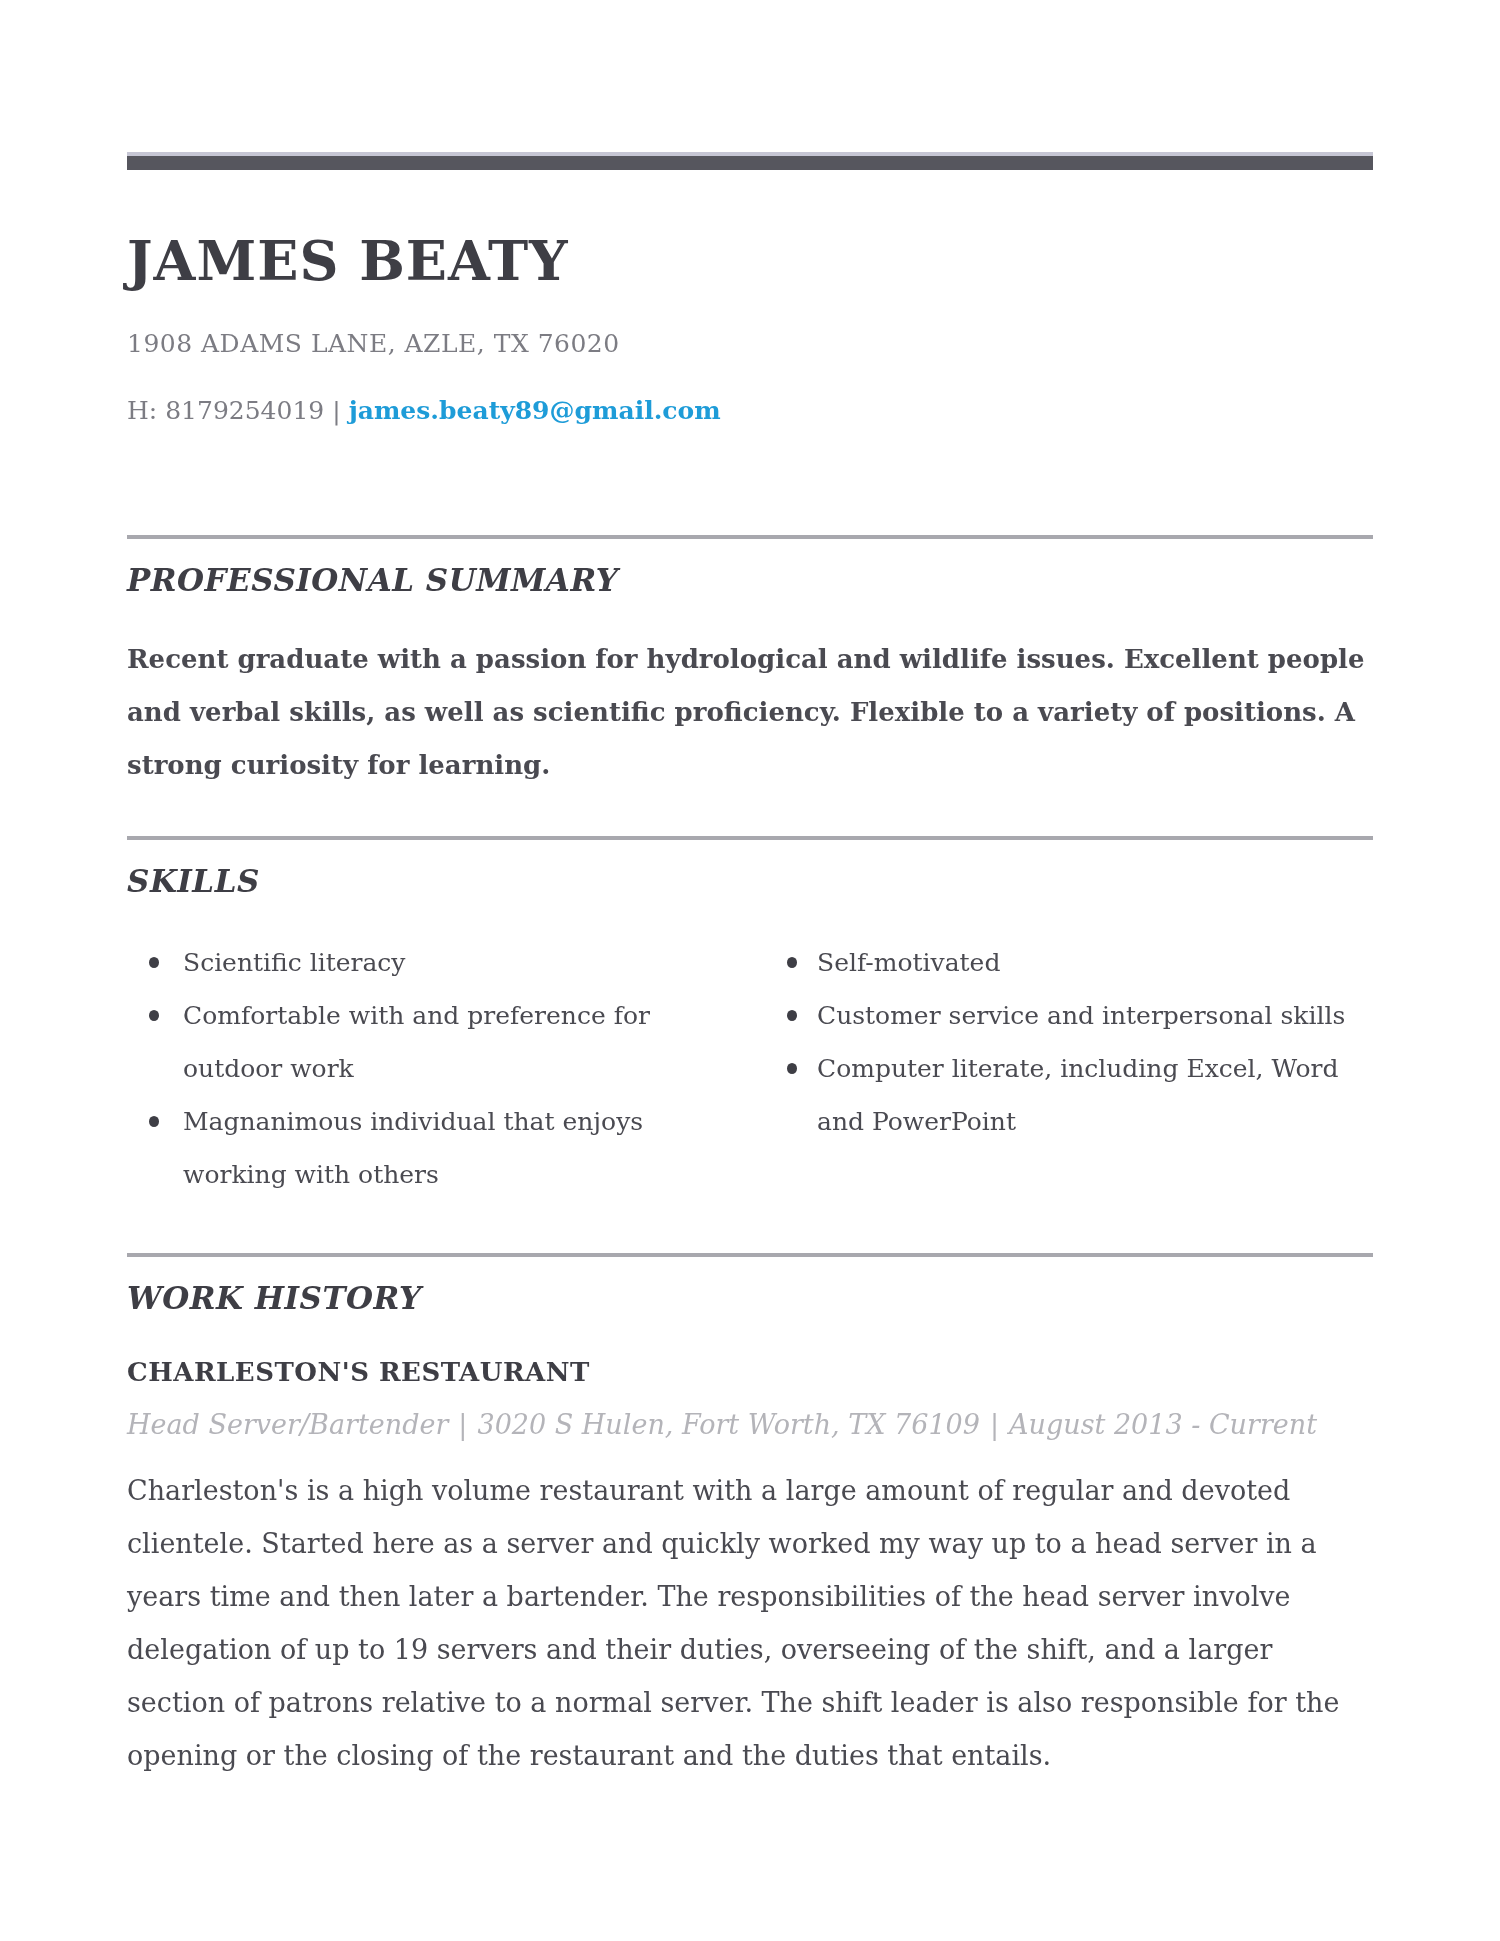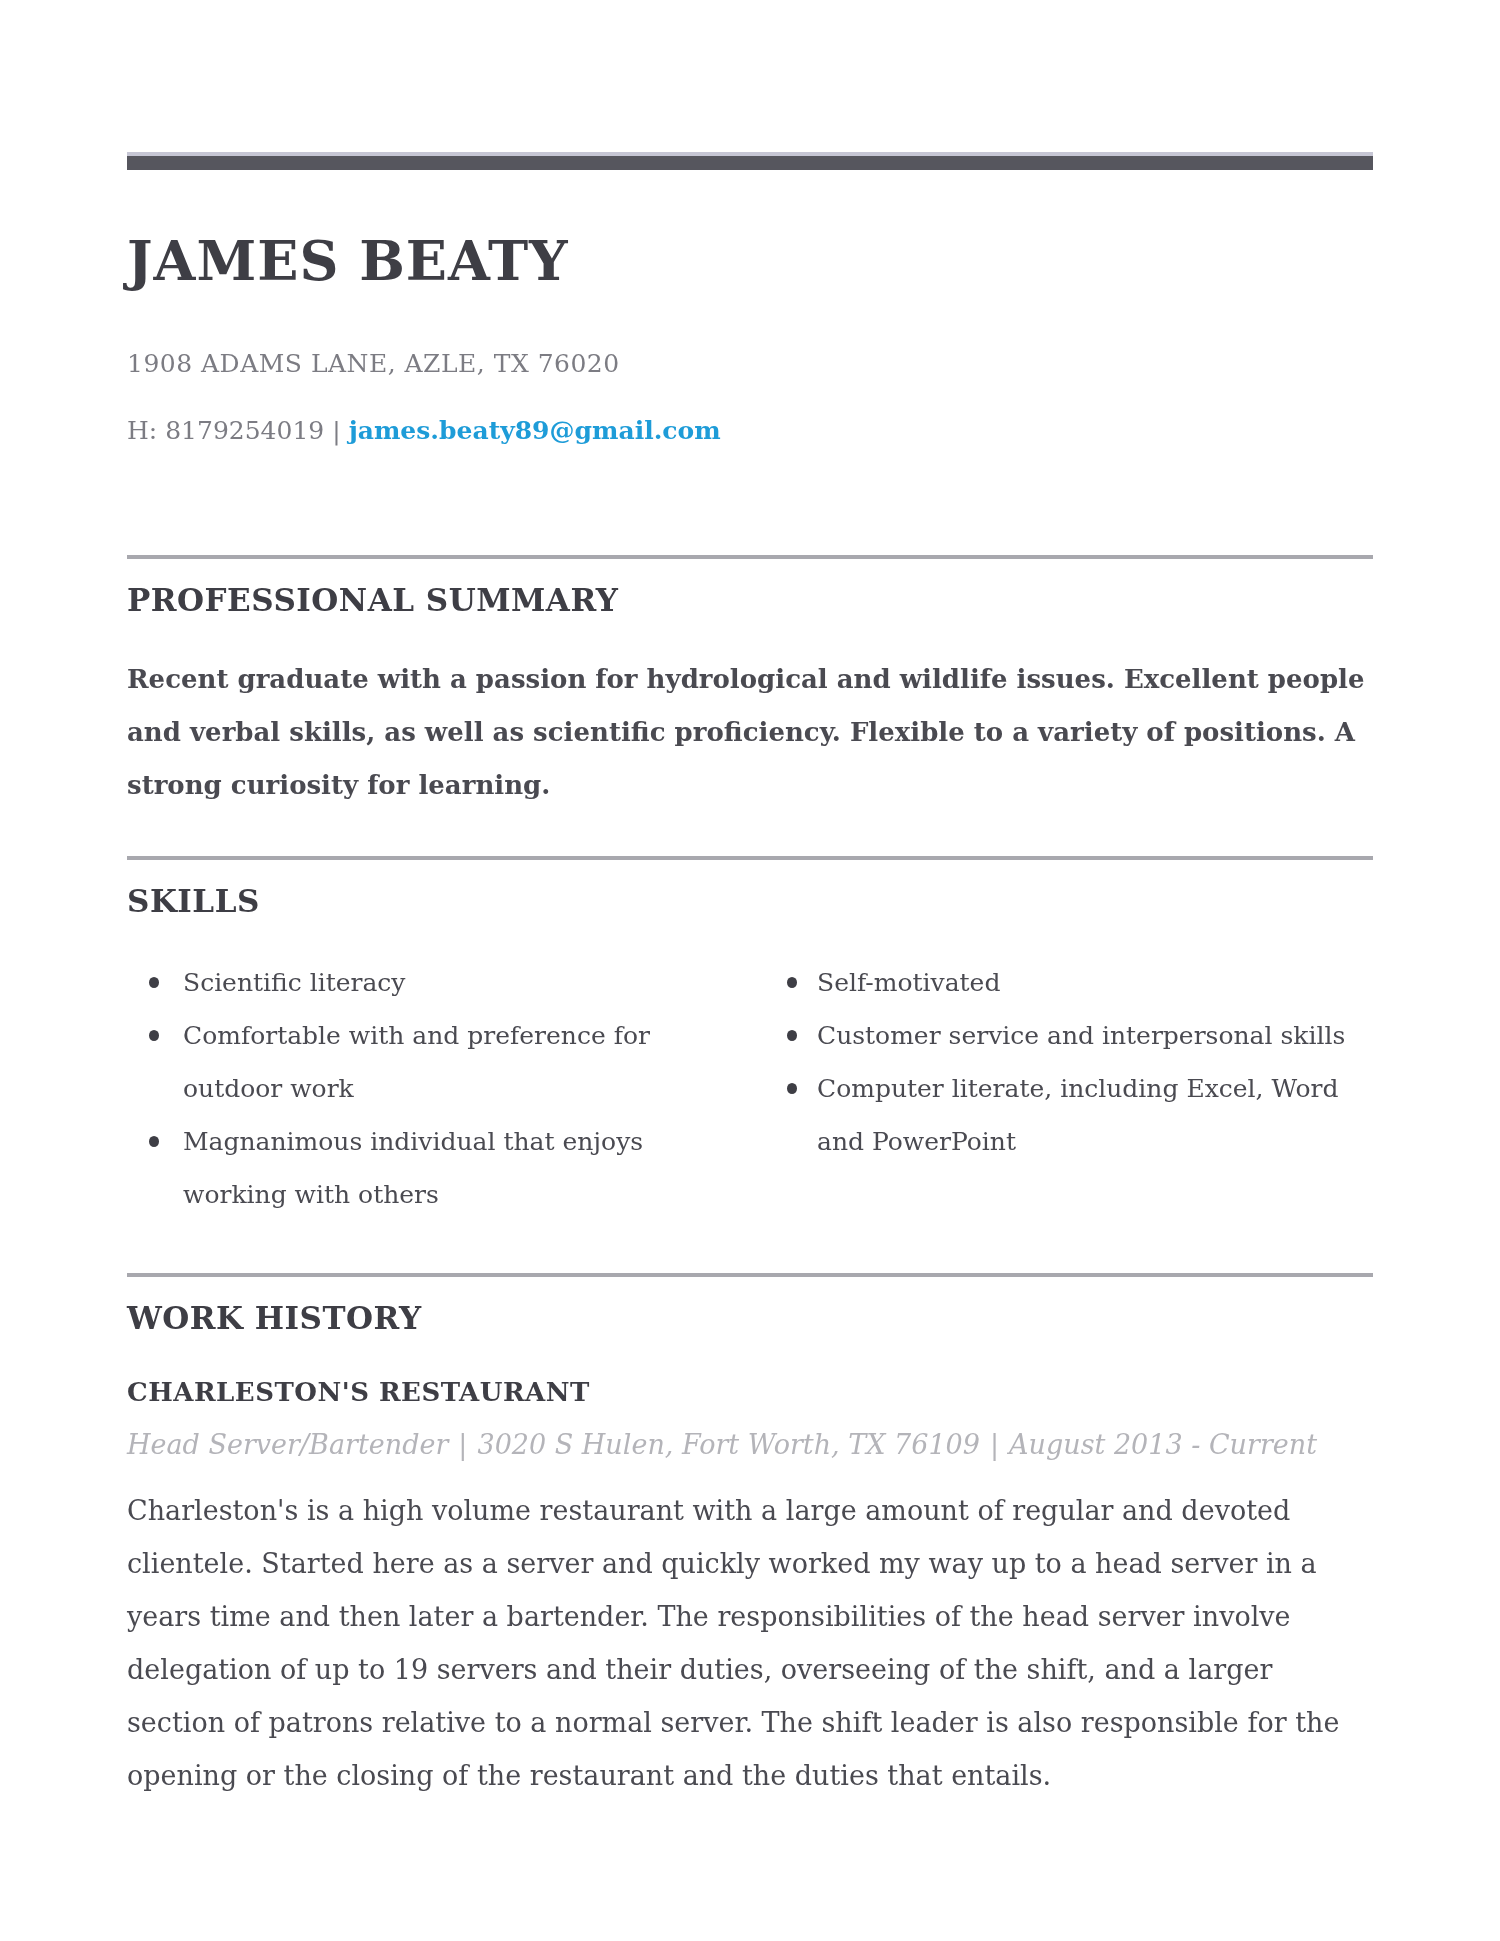--- a/index.html
+++ b/index.html
@@ -26,39 +26,39 @@
     margin-top:152px;height:18px;
     background:var(--bar-dark);
     border-top:4px solid var(--bar-light);
   }
   .name{
     margin-top:60px;
     font-size:54px;line-height:1.15;font-weight:bold;
     letter-spacing:1px;color:var(--ink-dark);
   }
   .address{
-    margin-top:56px;
+    margin-top:36px;
     font-size:25px;line-height:1.3;color:var(--ink-gray);
     letter-spacing:.5px;
   }
   .contact{
     margin-top:34px;
     font-size:25px;line-height:1.3;color:var(--ink-gray);
   }
   .contact .sep{color:var(--ink-gray);padding:0 8px;}
   .contact a{color:var(--email-blue);text-decoration:none;font-weight:bold;}
   .divider{
     border:none;height:4px;background:var(--divider);
     margin-top:108px;
   }
   .divider.d2{margin-top:44px;}
   .divider.d3{margin-top:52px;}
   h2.section-title{
     margin-top:24px;
-    font-size:31px;line-height:1.1;font-weight:bold;
+    font-size:31px;line-height:1.1;font-style:italic;font-weight:bold;
     color:var(--ink-dark);letter-spacing:.5px;
   }
   .summary-text{
     margin-top:36px;
     font-size:26px;line-height:53px;font-weight:bold;
     color:var(--ink-body);max-width:1245px;
   }
   .skills-grid{
     margin-top:38px;
     display:grid;grid-template-columns:545px 1fr;column-gap:115px;

